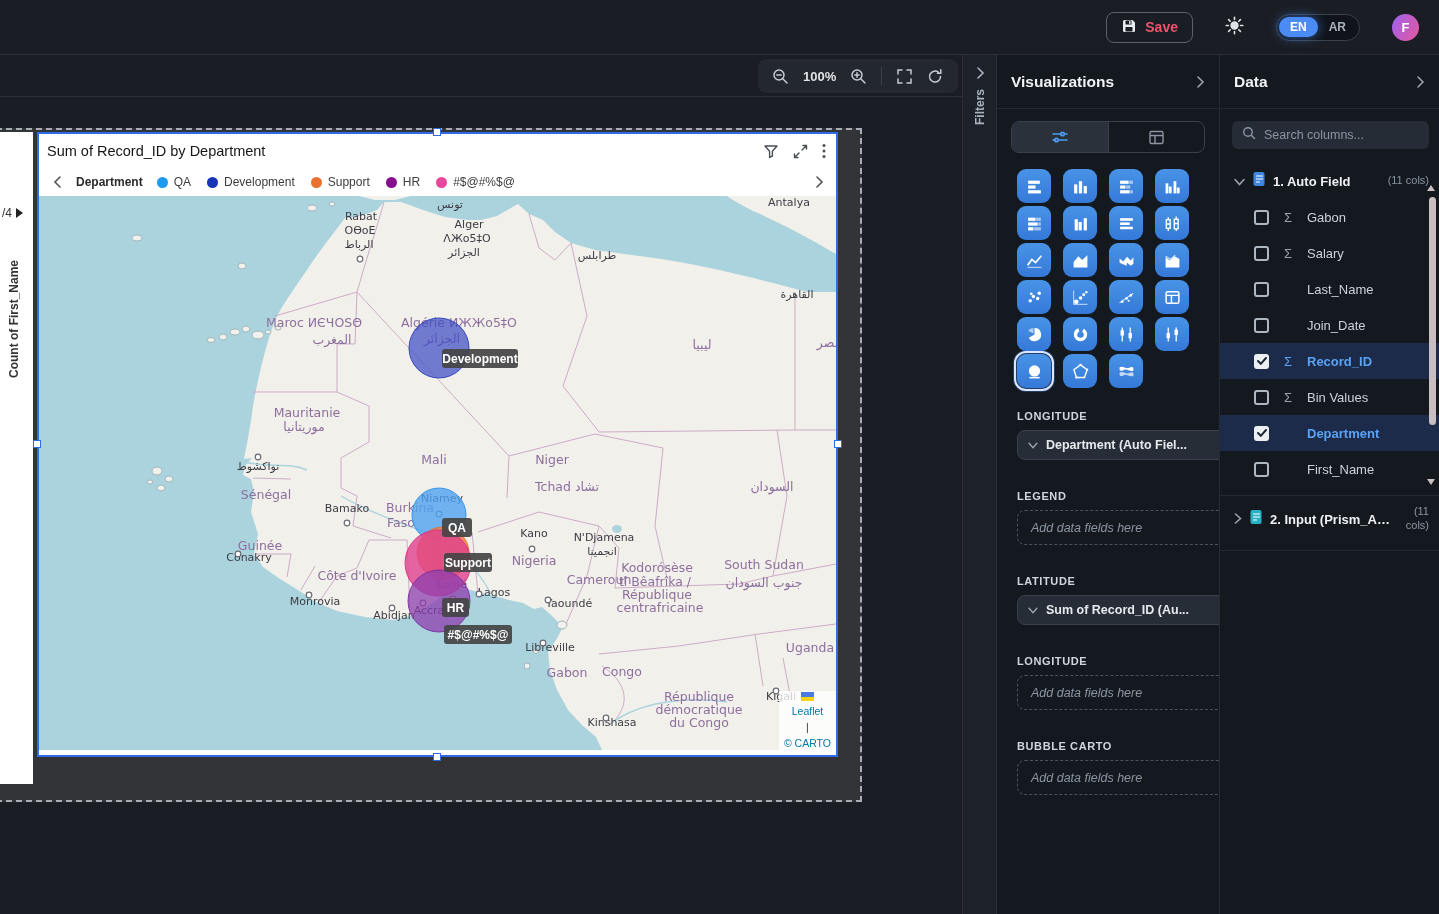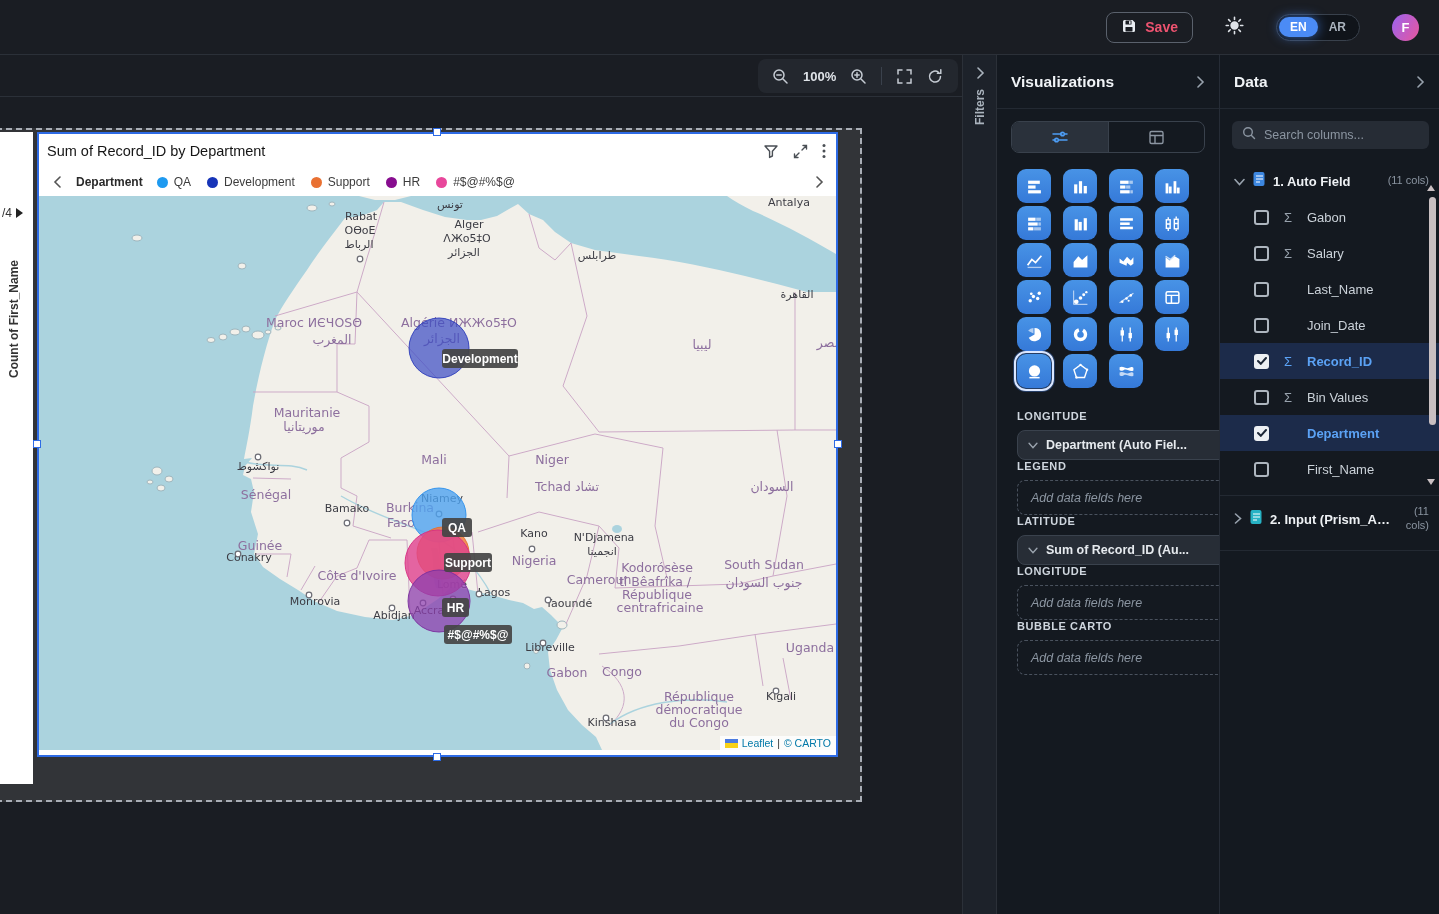--- a/index.html
+++ b/index.html
@@ -34,21 +34,21 @@
   .map-widget { position:absolute; left:37px; top:35px; width:801px; height:625px; background:#fff; border:2px solid #2e6be5; }
   .widget-header { display:flex; align-items:center; height:34px; padding:0 10px 0 8px; }
   .widget-title { font-size:14.5px; font-weight:400; color:#151515; flex:1; white-space:nowrap; }
   .widget-icons { display:flex; gap:14px; align-items:center; }
   .legend-row { display:flex; align-items:center; height:28px; padding:0 12px 0 14px; gap:14px; font-size:12px; color:#3c3c3c; }
   .legend-dim { font-weight:600; color:#2a2a2a; }
   .legend-items { display:flex; gap:16px; align-items:center; flex:1; }
   .legend-item { display:flex; gap:6px; align-items:center; }
   .legend-dot { width:11px; height:11px; border-radius:50%; }
   .mapbox { position:relative; width:797px; height:554px; overflow:hidden; background:#abd3de; }
-  .attribution { position:absolute; right:0; bottom:0; background:rgba(255,255,255,.78); padding:1px 5px; font-size:10.5px; color:#333; display:flex; align-items:center; gap:4px; }
+  .attribution { position:absolute; right:0; bottom:0; background:rgba(255,255,255,.78); padding:1px 5px; font-size:10.5px; color:#333; display:flex; align-items:center; gap:4px;flex-direction:column; }
   .attribution a { color:#0078a8; text-decoration:none; }
   .flag { width:13px; height:9px; display:inline-block; }
   .flag .t { display:block; width:13px; height:4.5px; background:#4c7be0; }
   .flag .b { display:block; width:13px; height:4.5px; background:#f7d117; }
 
   .handle { position:absolute; width:8px; height:8px; background:#fff; border:1.5px solid #2e6be5; z-index:5; }
 
   
   .filters-strip { position:absolute; left:962px; top:55px; width:35px; height:859px; background:#1d222a; border-left:1px solid #2b3038; border-right:1px solid #2b3038; display:flex; flex-direction:column; align-items:center; padding-top:12px; gap:10px; }
   .filters-label { writing-mode:vertical-rl; transform:rotate(180deg); font-size:12px; font-weight:700; color:#aab3bd; }
@@ -64,21 +64,21 @@
   .tab { flex:1; display:flex; align-items:center; justify-content:center; cursor:pointer; }
   .tab.active { background:#2a313b; }
   .tab + .tab { border-left:1px solid #39414c; }
 
   .viz-grid { display:grid; grid-template-columns:repeat(4,34px); column-gap:12px; row-gap:3px; margin:16px 0 0 20px; }
   .viz-icon { width:34px; height:34px; border-radius:9px; background:linear-gradient(180deg,#4893e6,#3579d8); display:flex; align-items:center; justify-content:center; cursor:pointer; }
   .viz-icon.selected { outline:2px solid #dbe7ff; outline-offset:1px; box-shadow:0 0 0 4px rgba(70,130,230,.35); }
 
   .viz-sections { margin:22px 20px 0 20px; }
   .sec-label { font-size:11px; font-weight:700; letter-spacing:.6px; color:#cfd6de; margin-bottom:8px; }
-  .sec-box { width:216px; }
+  .sec-box { width:216px; margin-bottom:30px; }
   .pill-field { height:30px; background:#272d36; border:1px solid #3a424d; border-radius:8px; display:flex; align-items:center; gap:8px; padding:0 10px; cursor:pointer; }
   .pill-field span { font-size:12.5px; font-weight:700; color:#e6eaee; white-space:nowrap; overflow:hidden; text-overflow:ellipsis; }
   .dashed-field { height:35px; border:1px dashed #4a525e; border-radius:8px; display:flex; align-items:center; padding:0 13px; }
   .dashed-field span { font-size:12.5px; font-style:italic; color:#8b95a1; }
 
   .search-box { margin:12px 10px 14px 12px; height:28px; background:#262c35; border-radius:6px; display:flex; align-items:center; gap:8px; padding:0 10px; }
   .search-box input { background:transparent; border:none; outline:none; color:#cfd6de; font-size:12.5px; width:150px; font-family:"Liberation Sans",sans-serif; }
   .search-box input::placeholder { color:#8b95a1; }
 
   .table-row { display:flex; align-items:center; gap:7px; padding:8px 10px 8px 14px; }

